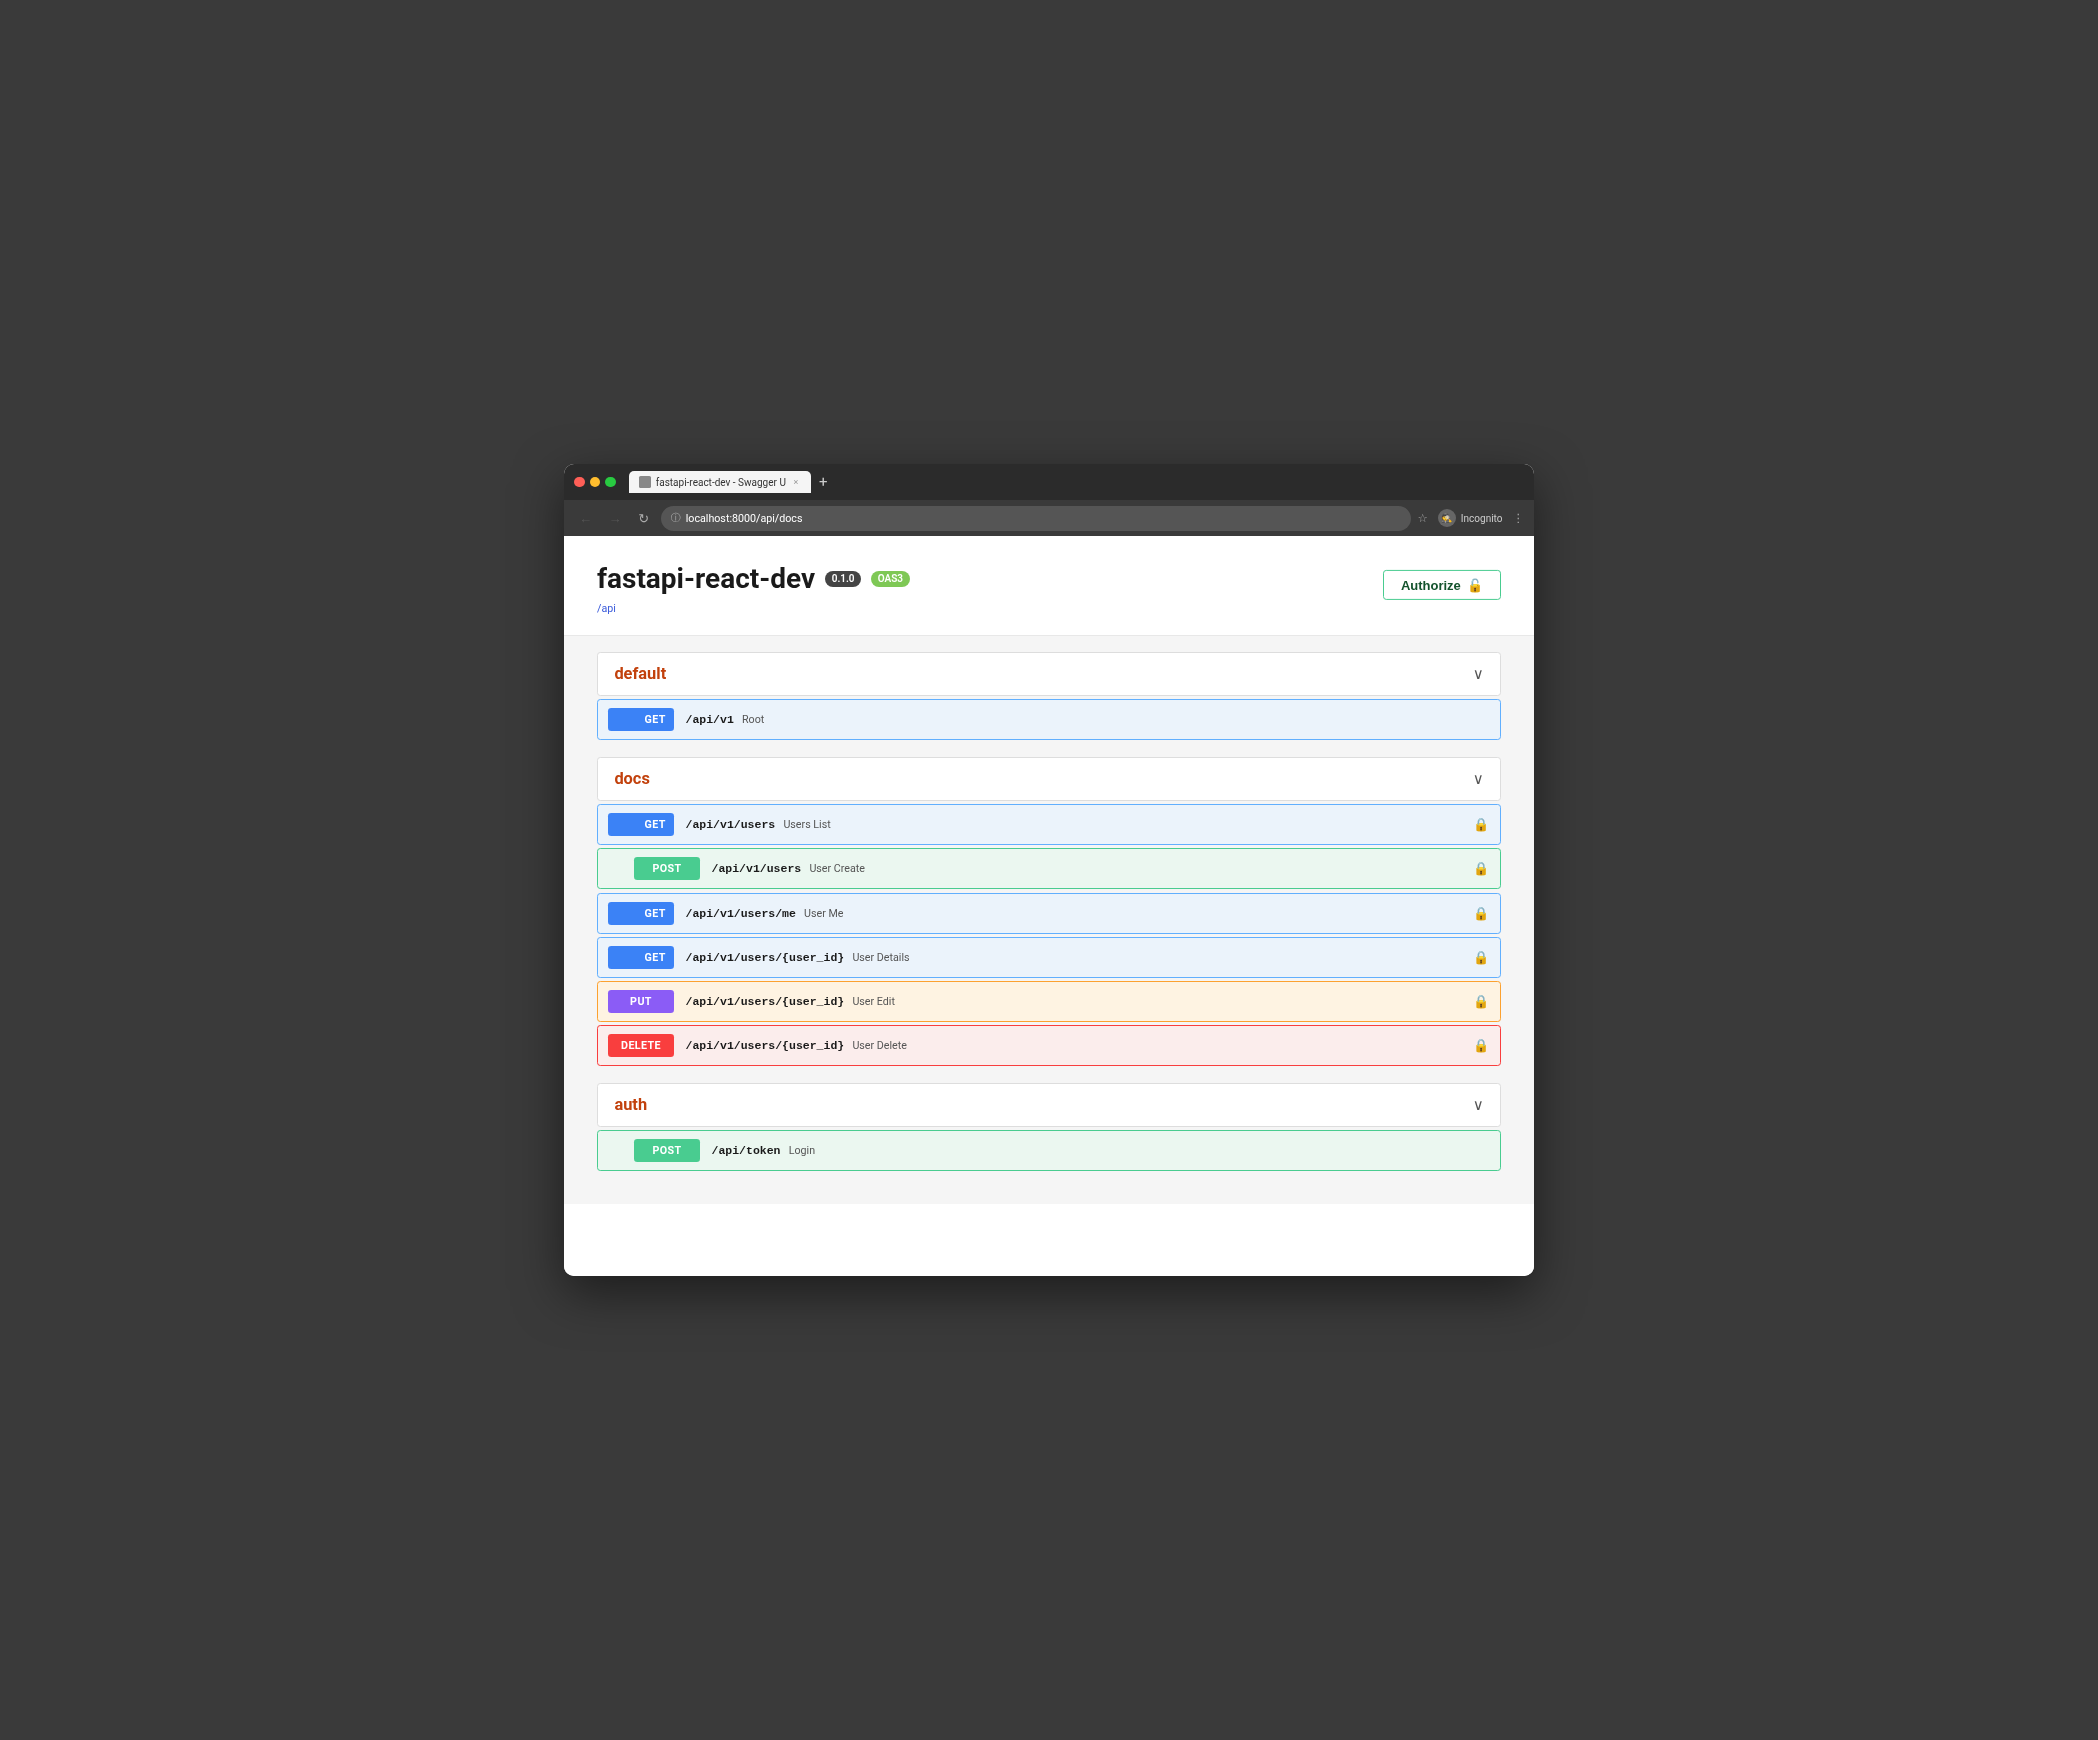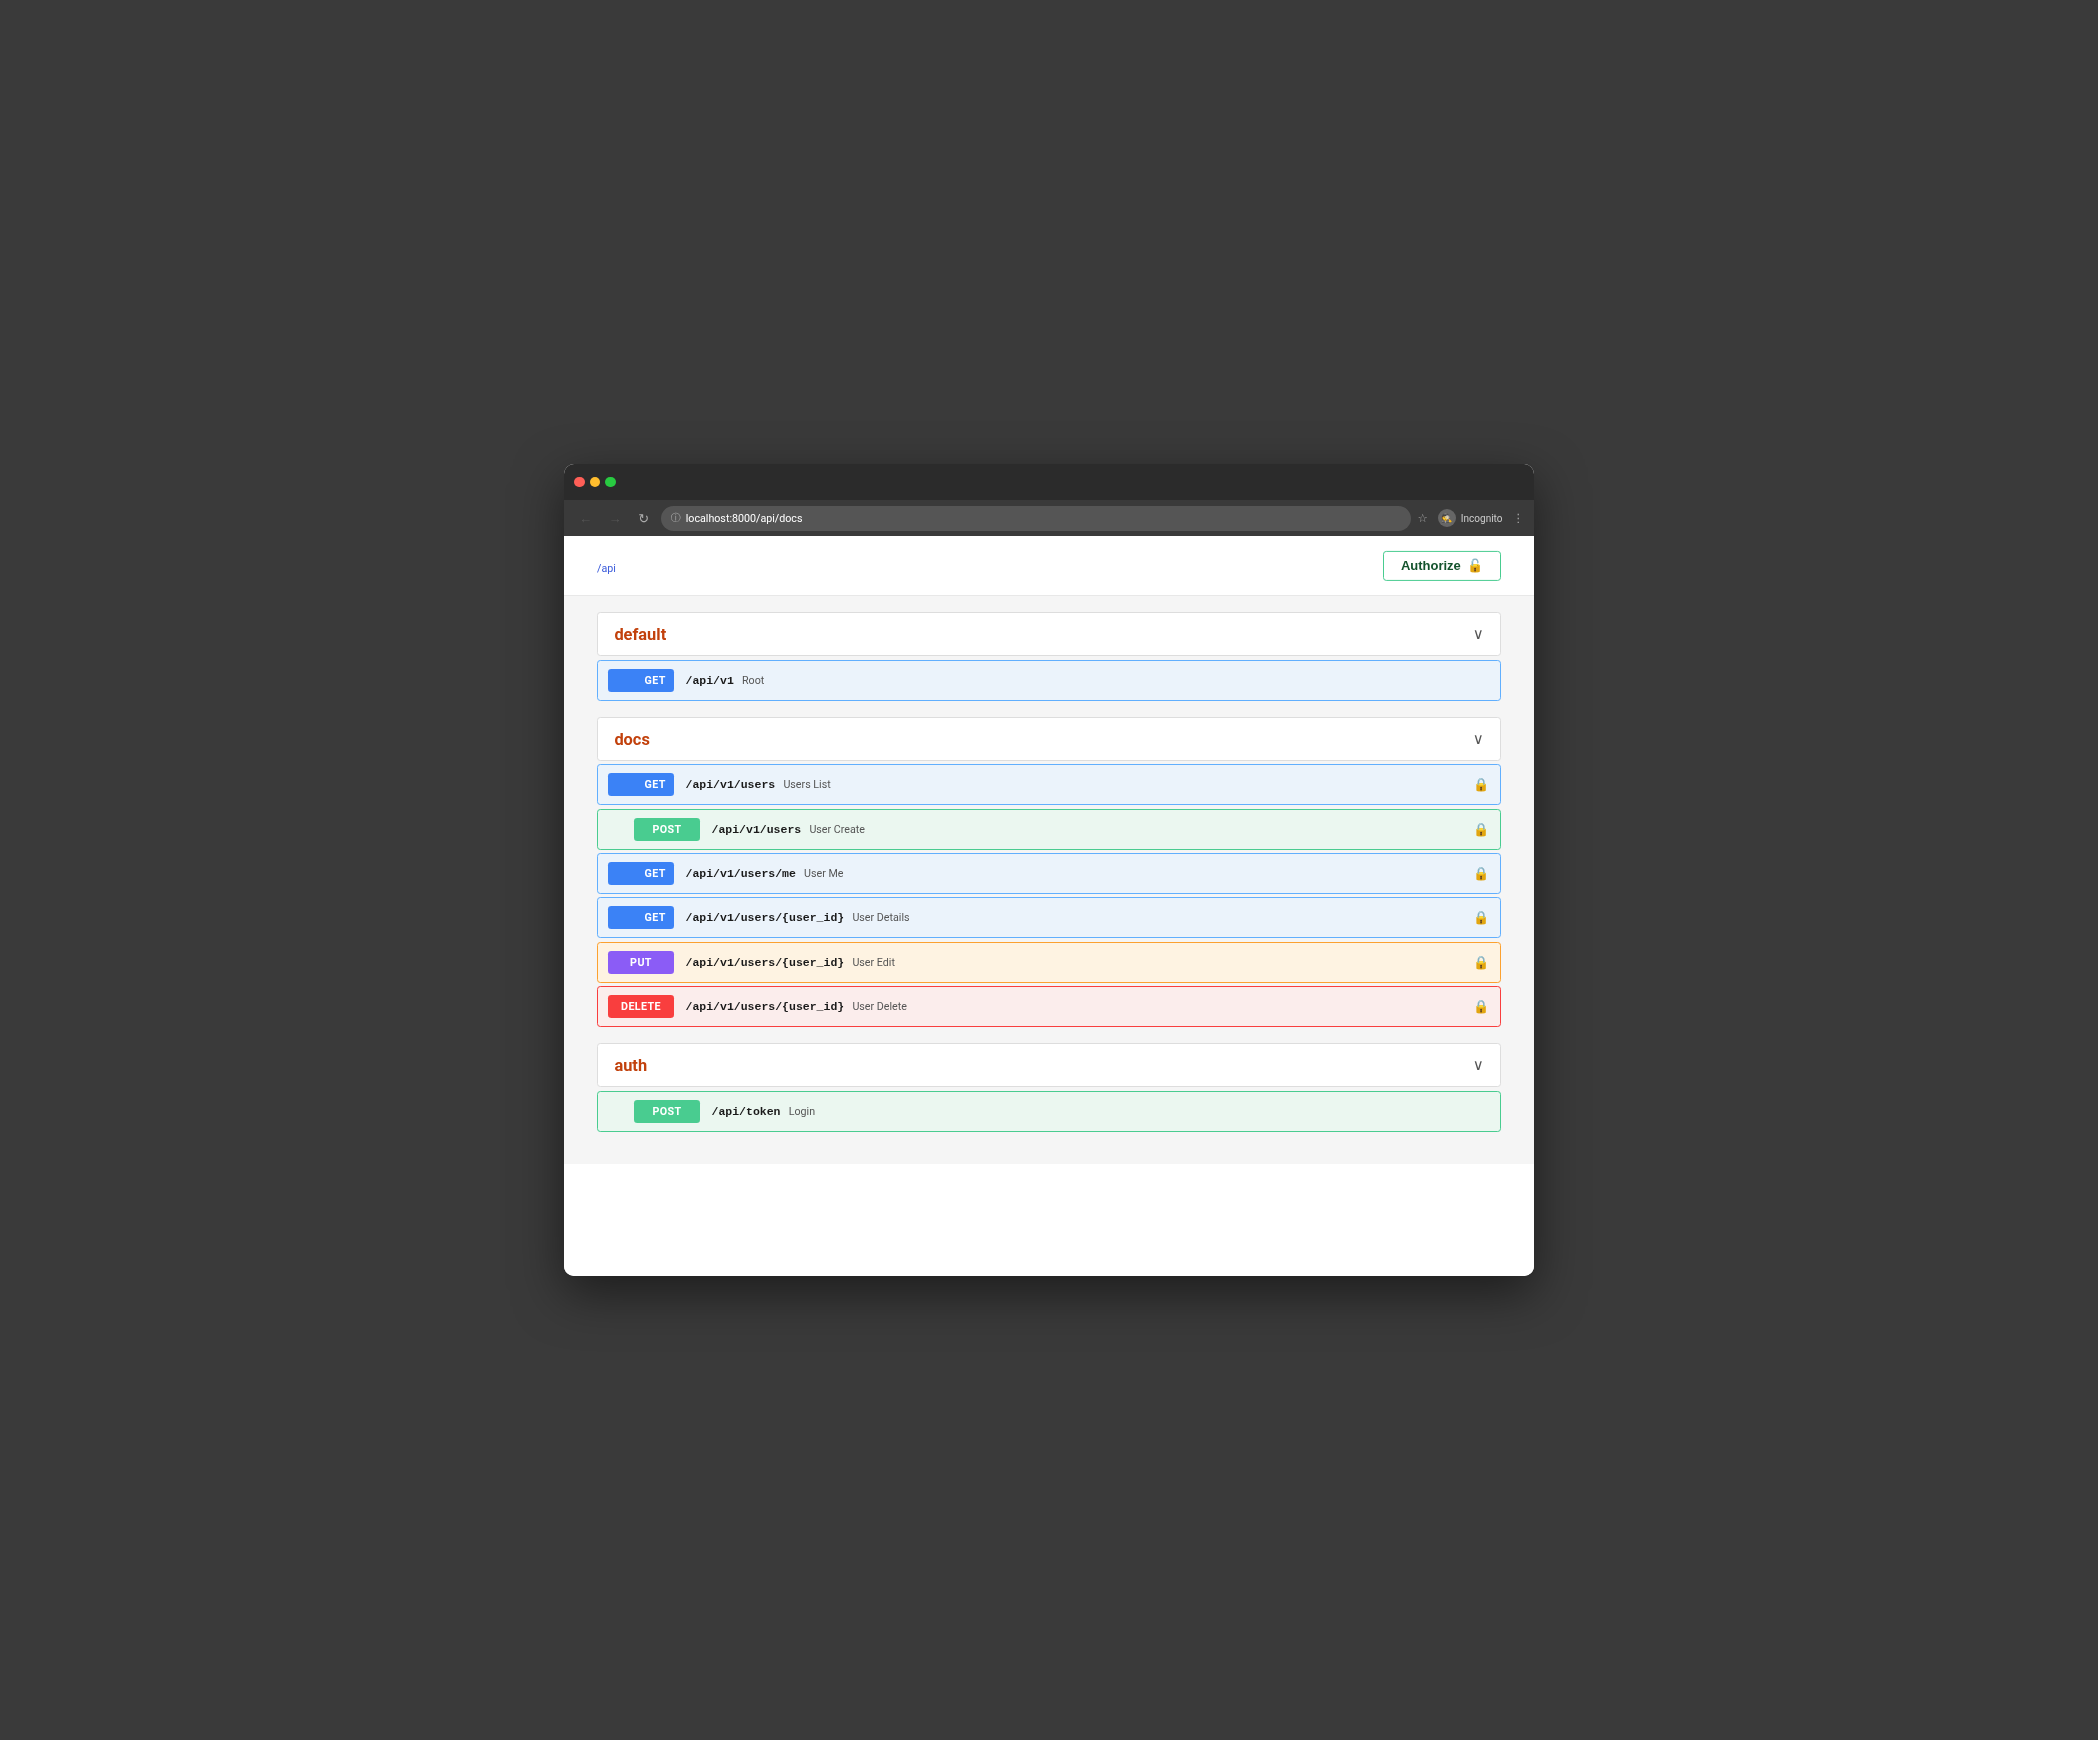--- a/index.html
+++ b/index.html
@@ -307,20 +307,28 @@
 <body>
 
 <div class="window">
 
   <div class="titlebar">
     <div class="traffic-lights">
       <div class="traffic-light tl-red"></div>
       <div class="traffic-light tl-yellow"></div>
       <div class="traffic-light tl-green"></div>
     </div>
+    <div class="tab-bar">
+      <div class="tab active">
+        <div class="tab-favicon"></div>
+        <span>fastapi-react-dev - Swagger U</span>
+        <span class="tab-close">×</span>
+      </div>
+      <span class="tab-new">+</span>
+    </div>
   </div>
 
   <div class="addressbar">
     <span class="nav-btn disabled">←</span>
     <span class="nav-btn disabled">→</span>
     <span class="nav-btn">↻</span>
     <div class="address-box">
       <span class="address-icon">ⓘ</span>
       <span class="address-text">localhost:8000/api/docs</span>
     </div>
@@ -330,20 +338,25 @@
         <div class="incognito-icon">🕵</div>
         <span>Incognito</span>
       </div>
       <span>⋮</span>
     </div>
   </div>
 
   <div class="page">
 
     <div class="swagger-header">
+      <div class="swagger-title">
+        <span>fastapi-react-dev</span>
+        <span class="version-badge">0.1.0</span>
+        <span class="oas-badge">OAS3</span>
+      </div>
       <div class="swagger-url">/api</div>
       <button class="authorize-btn">
         <span>Authorize</span>
         <span>🔓</span>
       </button>
     </div>
 
     <div class="swagger-body">
 
       <div class="section">

